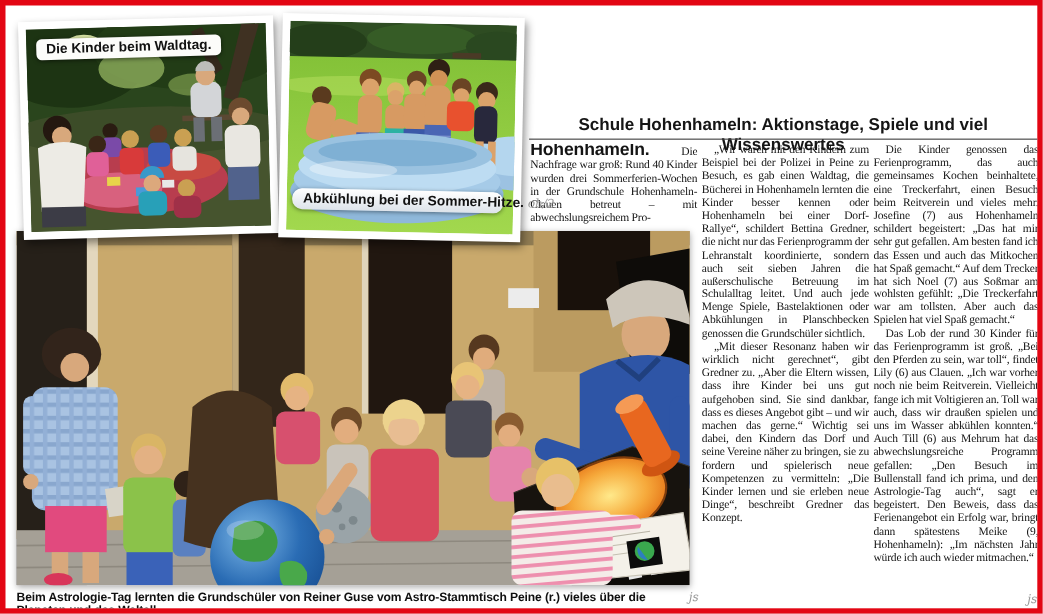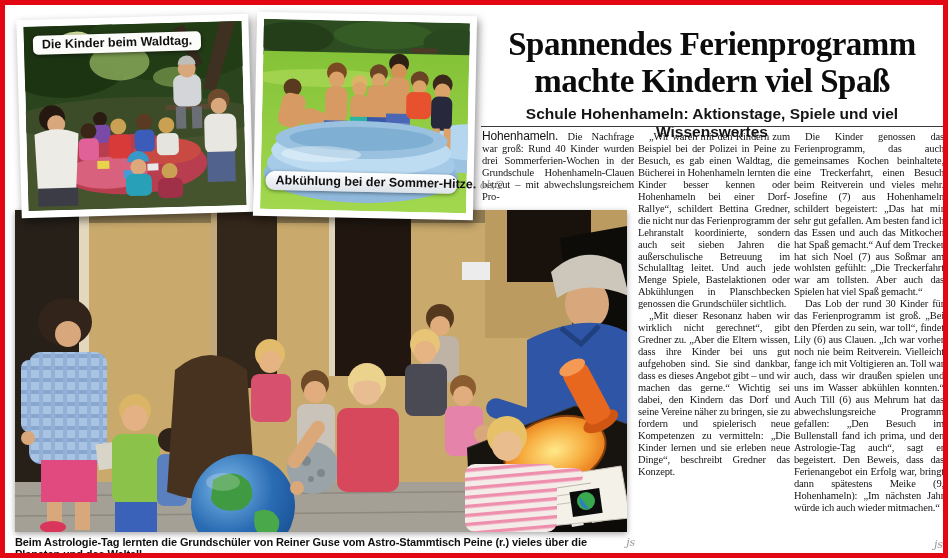--- a/index.html
+++ b/index.html
@@ -43,21 +43,21 @@
   .bodycol {
     position:absolute; top:126px; overflow:hidden;
     font-family:"Liberation Serif", serif; font-size:10.5px; line-height:11.95px;
     letter-spacing:-0.15px; word-spacing:-0.3px; text-align:justify; color:#141414;
   }
   .col1 { left:477px; width:152px; height:84px; }
   .col2 { left:633px; width:152px; height:426px; }
   .col3 { left:789px; width:150px; height:426px;font-family:Liberation Serif, serif; }
   .bodycol p { margin:0; }
   .bodycol p.ind { text-indent:11px; }
-  .leadloc { font-family:"Liberation Sans", sans-serif; font-weight:normal; font-size:12px; }
+  .leadloc { font-family:"Liberation Sans", sans-serif; font-weight:bold; font-size:16px; }
   .byline { position:absolute; left:789px; top:533px; width:149px; text-align:right;
     font-family:"DejaVu Serif", serif; font-style:italic; font-size:11px; color:#999; }
 </style>
 </head>
 <body>
 
 <div class="page">
 
   <div class="photo photo-main">
     <svg width="612" height="322" viewBox="0 0 612 322">
@@ -326,24 +326,20 @@
       <span>Abkühlung bei der Sommer-Hitze.</span>
       <span class="credit">oh/2</span>
     </div>
   </div>
 
   <div class="main-cap">
     <span>Beim Astrologie-Tag lernten die Grundschüler von Reiner Guse vom Astro-Stammtisch Peine (r.) vieles über die Planeten und das Weltall.</span>
     <span class="credit">js</span>
   </div>
 
-  <div class="headline">
-    <div>Spannendes Ferienprogramm</div>
-    <div>machte Kindern viel Spaß</div>
-  </div>
   <div class="subhead">Schule Hohenhameln: Aktionstage, Spiele und viel Wissenswertes</div>
   <div class="rule"></div>
 
   <div class="bodycol col1">
     <p><span class="leadloc">Hohenhameln.</span> <span>Die Nachfrage war groß: Rund 40 Kinder wurden drei Sommerferien-Wochen in der Grundschule Hohenhameln-Clauen betreut – mit abwechslungsreichem Pro-</span></p>
   </div>
 
   <div class="bodycol col2">
     <p class="ind">„Wir waren mit den Kindern zum Beispiel bei der Polizei in Peine zu Besuch, es gab einen Waldtag, die Bücherei in Hohenhameln lernten die Kinder besser kennen oder Hohenhameln bei einer Dorf-Rallye“, schildert Bettina Gredner, die nicht nur das Ferienprogramm der Lehranstalt koordinierte, sondern auch seit sieben Jahren die außerschulische Betreuung im Schulalltag leitet. Und auch jede Menge Spiele, Bastelaktionen oder Abkühlungen in Planschbecken genossen die Grundschüler sichtlich.</p>
     <p class="ind">„Mit dieser Resonanz haben wir wirklich nicht gerechnet“, gibt Gredner zu. „Aber die Eltern wissen, dass ihre Kinder bei uns gut aufgehoben sind. Sie sind dankbar, dass es dieses Angebot gibt – und wir machen das gerne.“ Wichtig sei dabei, den Kindern das Dorf und seine Vereine näher zu bringen, sie zu fordern und spielerisch neue Kompetenzen zu vermitteln: „Die Kinder lernen und sie erleben neue Dinge“, beschreibt Gredner das Konzept.</p>

